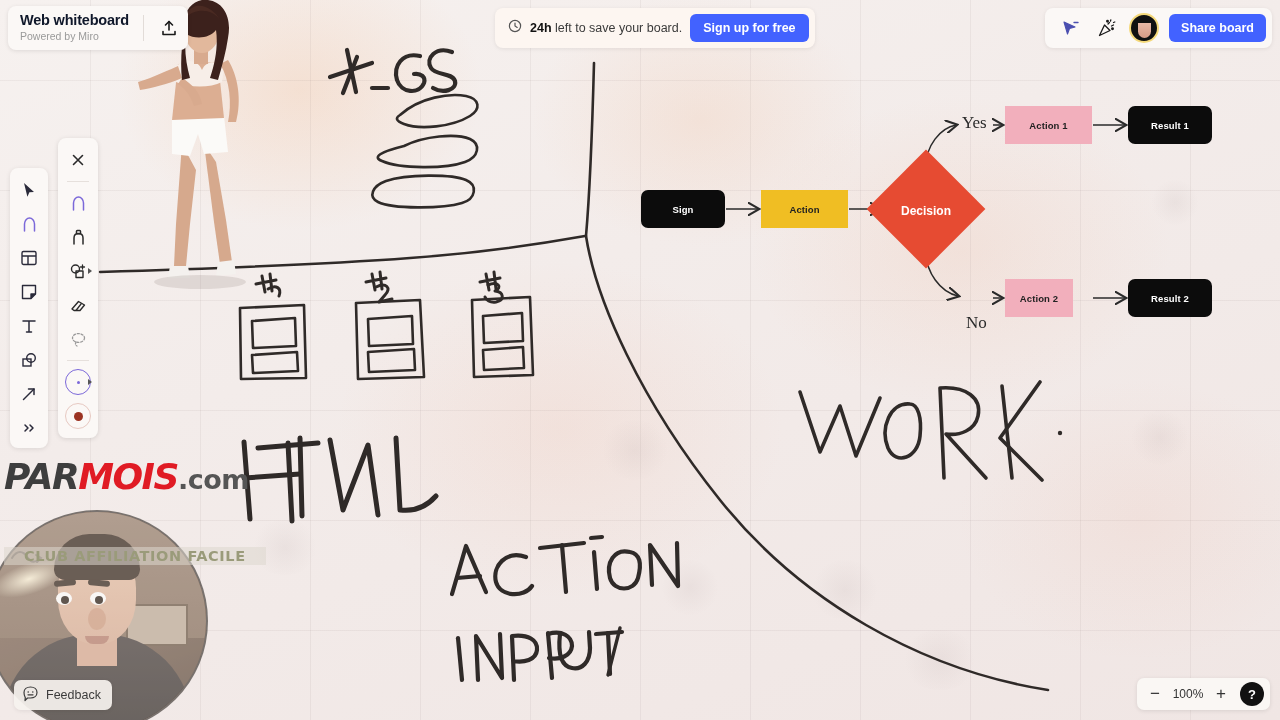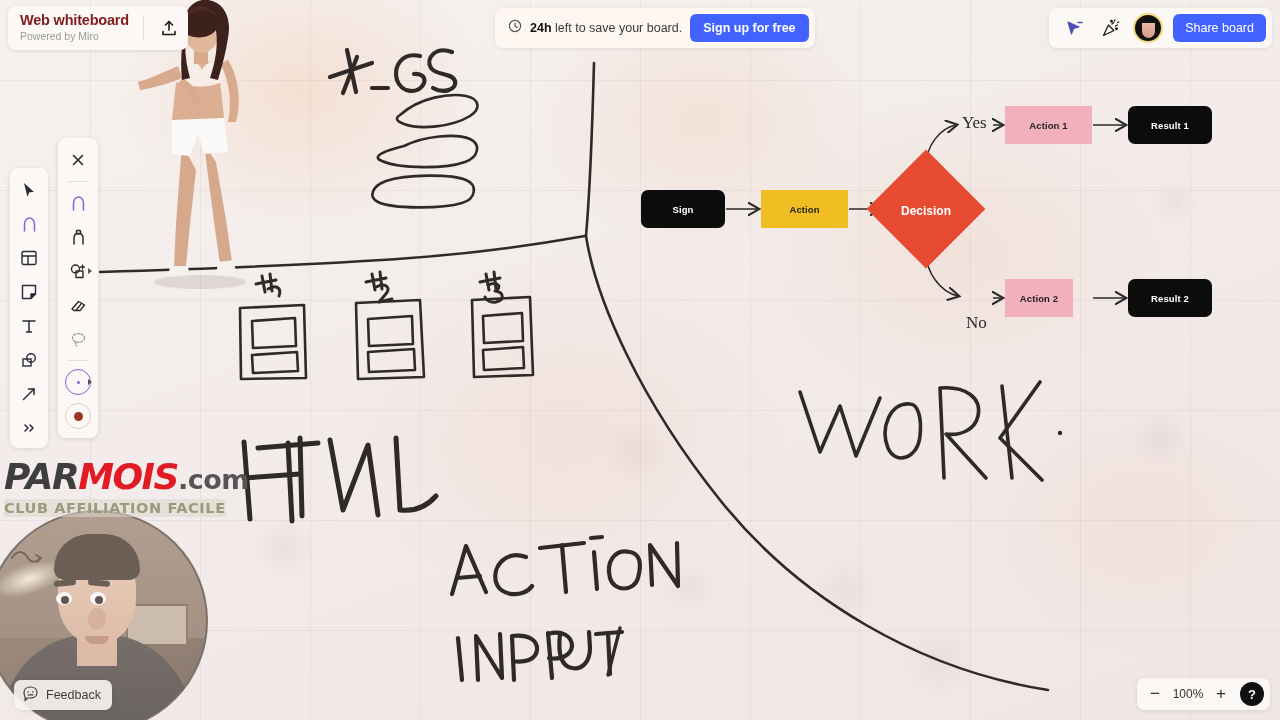--- a/index.html
+++ b/index.html
@@ -53,21 +53,21 @@
   .board-title {
     position: absolute; left: 8px; top: 6px;
     display: flex; align-items: center;
     background: #fbf8f6;
     border-radius: 8px;
     box-shadow: 0 1px 4px rgba(0,0,0,0.10);
     height: 44px;
     padding: 0 4px 0 12px;
     z-index: 30;
   }
-  .board-title .t1 { font-size: 14.5px; font-weight: bold; color: #7f1d1d; line-height: 15px; letter-spacing: -0.2px; }
+  .board-title .t1 { font-size: 14.5px; font-weight: bold; color: #0f172a; line-height: 15px; letter-spacing: -0.2px; }
   .board-title .t2 { font-size: 10.5px; color: #9a9a9a; line-height: 13px; margin-top: 2px; }
   .board-title .divider { width: 1px; height: 26px; background: #e2dcd8; margin: 0 10px 0 14px; }
   .board-title .up { width: 30px; height: 30px; display:flex; align-items:center; justify-content:center; border-radius:6px; }
 
   
   .save-banner {
     position: absolute; left: 495px; top: 8px;
     height: 40px;
     display: flex; align-items: center; gap: 8px;
     background: #fdf6f1;
@@ -105,21 +105,21 @@
     display:flex; align-items:center; justify-content:center;
     overflow:hidden;
   }
   .avatar-inner {
     width: 13px; height: 15px; margin-top: 4px;
     background: linear-gradient(180deg,#e9b9a6 0%, #d79b86 100%);
     border-radius: 0 0 7px 7px;
   }
   .share-btn {
     background: #4262ff; color: #fff;
-    font-size: 12.5px; font-weight: normal;
+    font-size: 12.5px; font-weight: bold;
     border:none; border-radius: 6px;
     height: 28px; padding: 0 12px;
     cursor: pointer;
   }
 
   
   .toolbar {
     position: absolute; left: 10px; top: 168px;
     width: 38px;
     background: #fbf8f6;
@@ -208,23 +208,24 @@
     font-family: "DejaVu Sans", sans-serif;
   }
   .wm-main .g { color: #3e3e3e; }
   .wm-main .r { color: #e01b24; }
   .wm-main .s { color: #555; font-size: 27px; font-weight: bold; font-style: normal; letter-spacing: -0.5px;}
   .wm-sub {
     background: rgba(220,215,205,0.55);
     color: #9a9b7a;
     font-size: 14.5px; font-weight: bold;
     letter-spacing: 0.6px;
-    padding: 1px 0;
+    padding: 1px 20px;
     display:inline-block;
     font-family: "DejaVu Sans", sans-serif;
+    margin-top: 48px;
   }
 
   
   .webcam {
     position:absolute; left: -12px; top: 512px;
     width: 218px; height: 218px;
     border-radius: 50%;
     overflow: hidden;
     background: #8e7b6d;
     box-shadow: 0 0 0 2px rgba(20,15,10,0.55);

